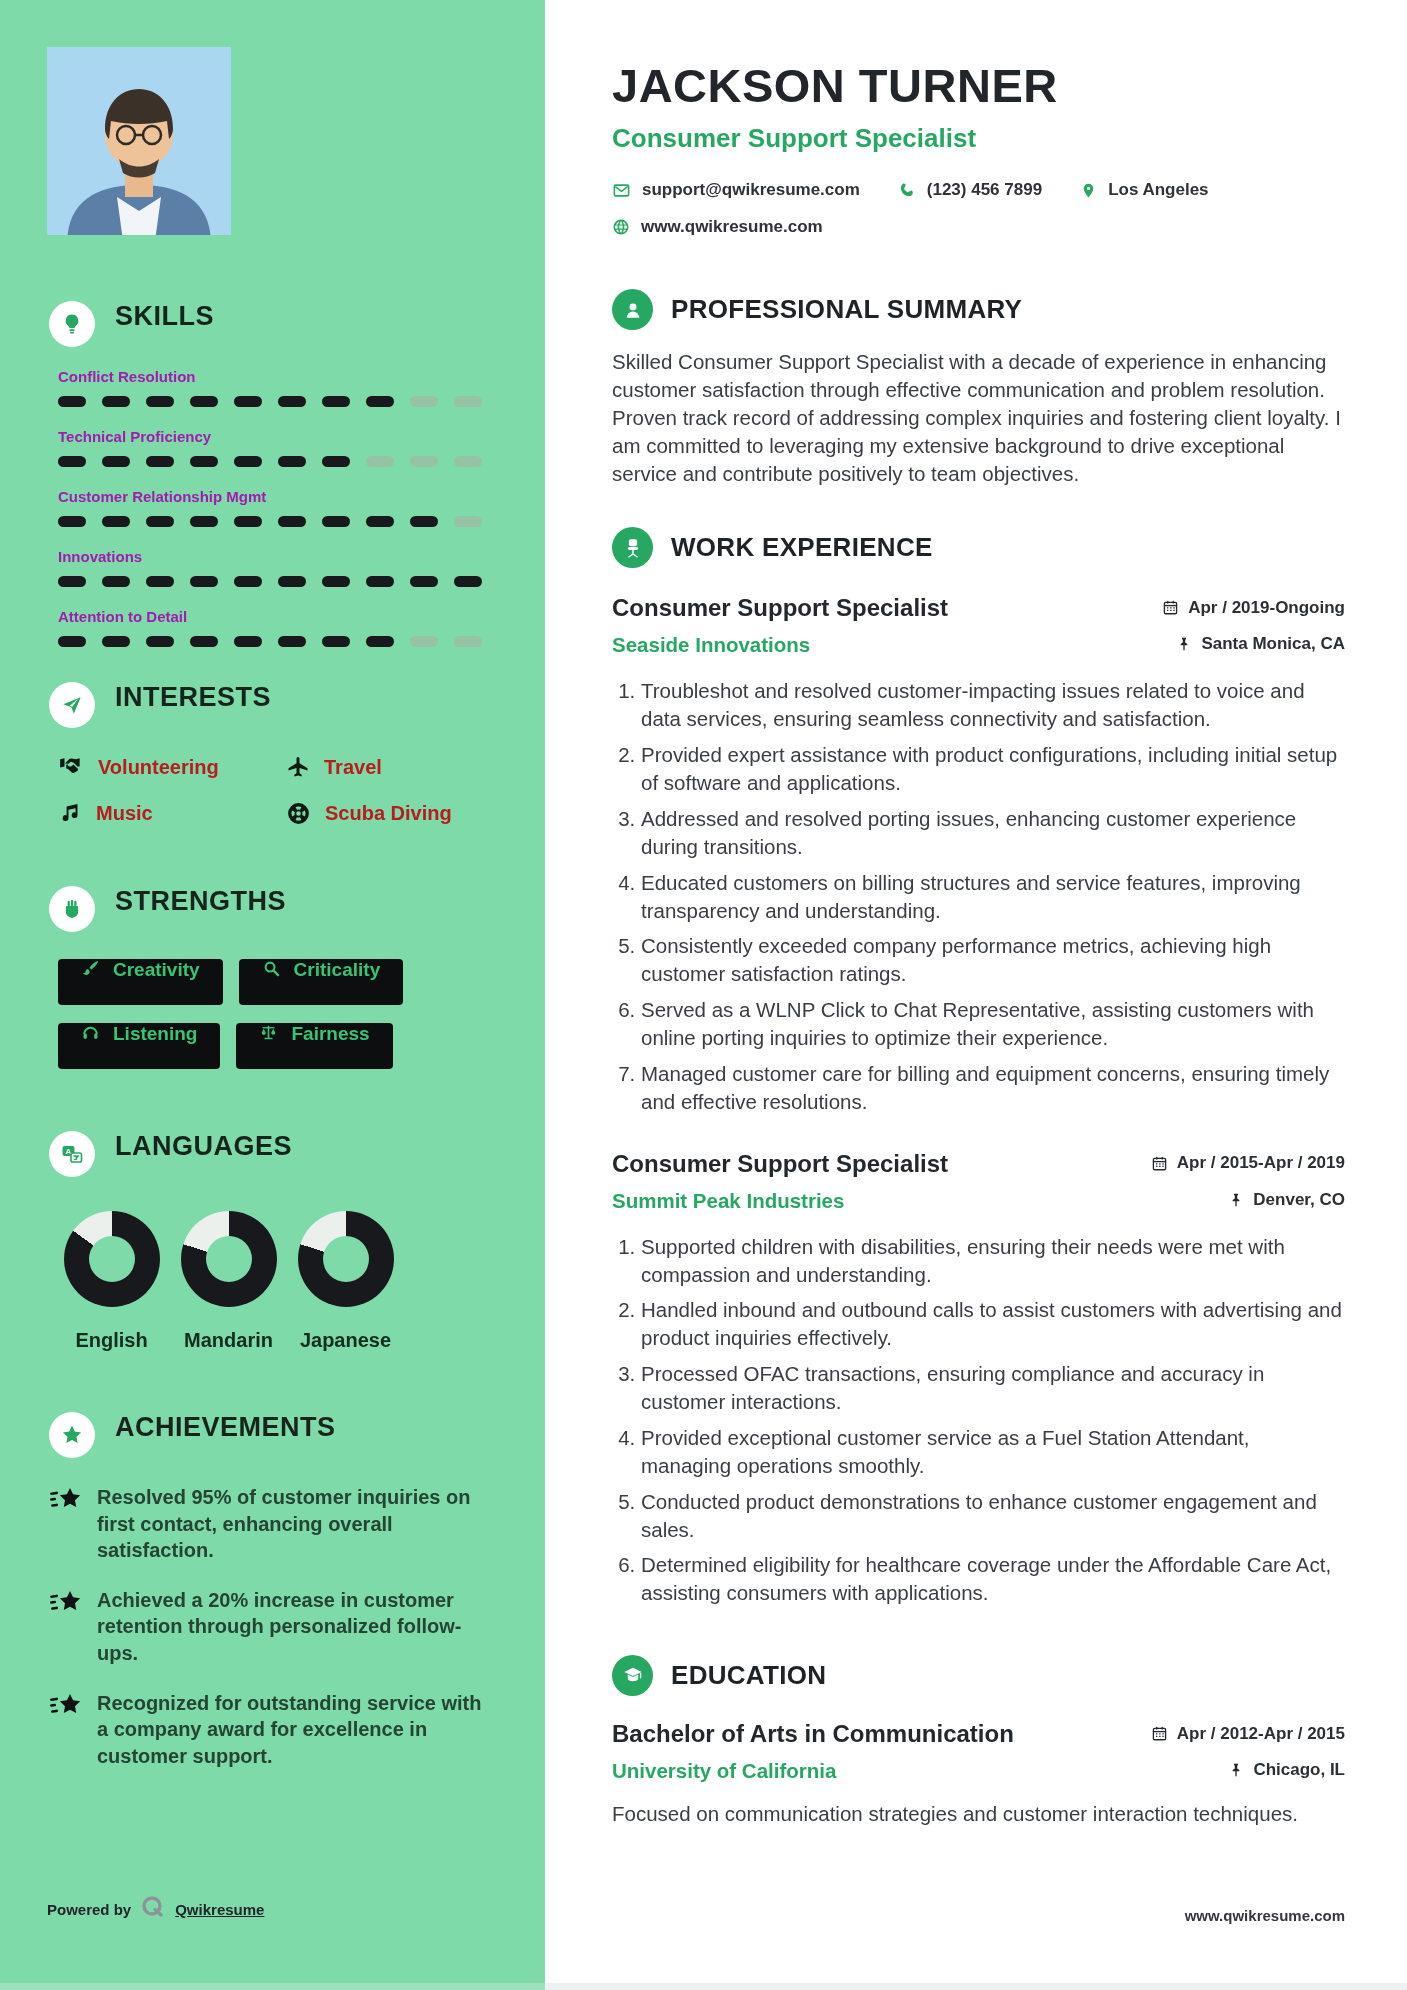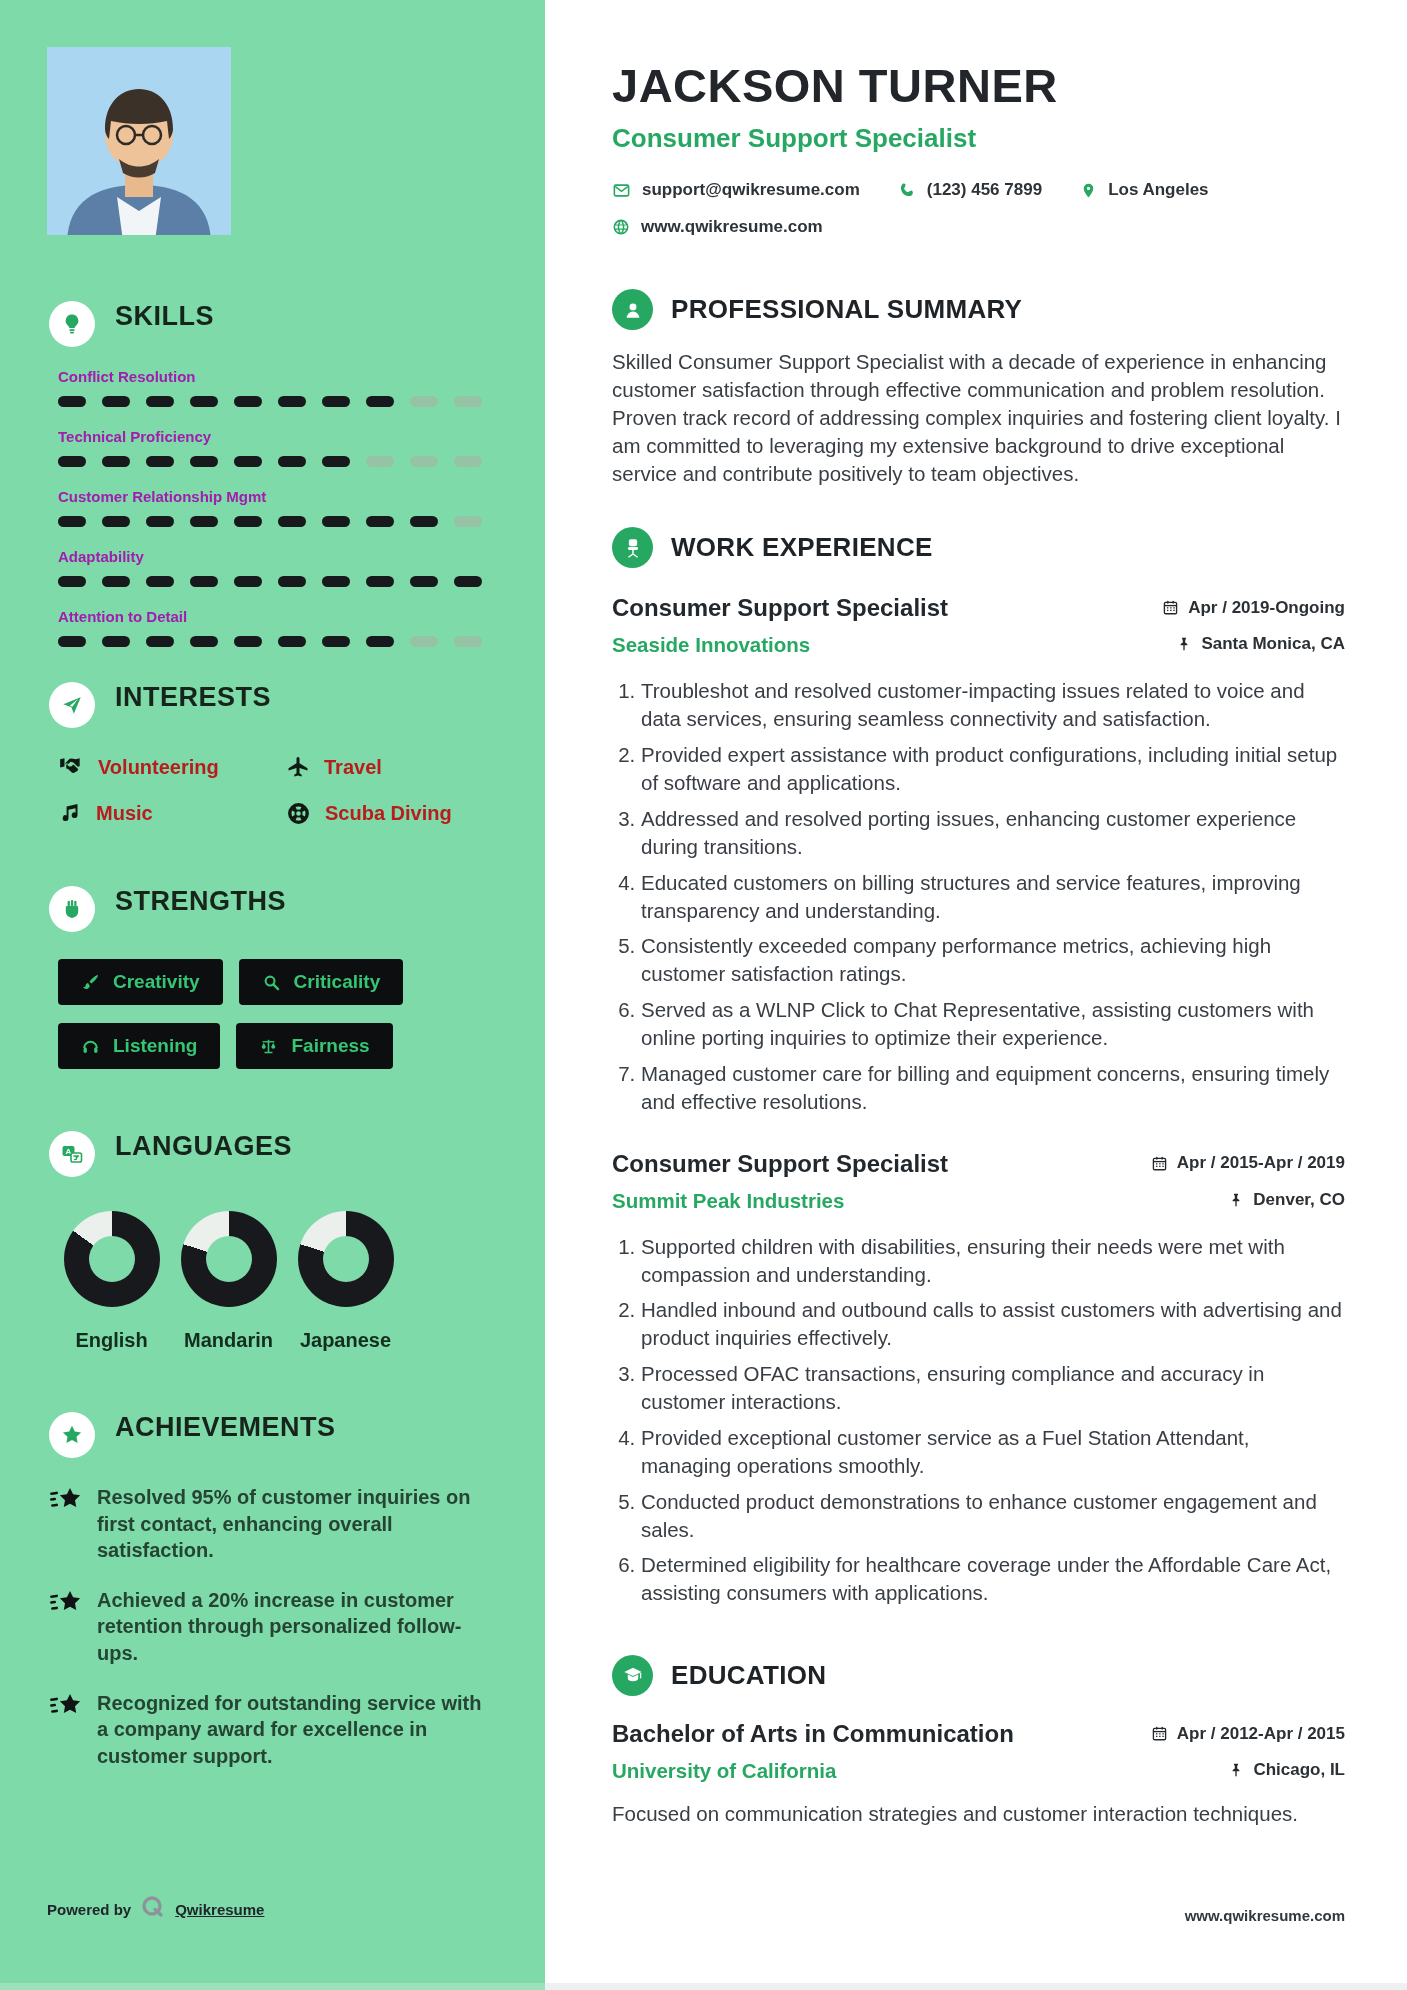--- a/index.html
+++ b/index.html
@@ -23,21 +23,21 @@
   .dash { width:28px; height:11px; border-radius:6px; background:var(--dash-off,#96c3a5); }
   .dash.on { background:var(--ink,#17191c); }
 
   .interests { margin-top:35px; }
   .int-grid { margin:26px 0 0 11px; display:grid; grid-template-columns:228px 1fr; row-gap:21px; }
   .int-item { display:flex; align-items:center; gap:14px; font-size:20px; font-weight:600; color:#b91c1c; }
   .int-item .ic { color:#0f1a13; display:flex; }
 
   .strengths { margin-top:60px; }
   .pill-wrap { margin:27px 0 0 11px; display:flex; flex-wrap:wrap; gap:18px 16px; width:436px; }
-  .pill { display:inline-flex; align-items:center; gap:13px; height:46px; padding:0 23px; border:none; border-radius:4px; background:var(--button-bg,#0c0e0f); color:var(--accent-bright,#35c573); font-family:inherit; font-size:19px; font-weight:600; cursor:pointer; }
+  .pill { display:inline-flex; align-items:flex-start; gap:13px; height:46px; padding:0 23px; border:none; border-radius:4px; background:var(--button-bg,#0c0e0f); color:var(--accent-bright,#35c573); font-family:inherit; font-size:19px; font-weight:600; cursor:pointer; }
   .pill .ic { display:flex; }
 
   .languages { margin-top:62px; }
   .lang-row { margin:34px 0 0 6px; display:flex; }
   .lang-col { width:117px; display:flex; flex-direction:column; align-items:center; }
   .donut { width:96px; height:96px; border-radius:50%; position:relative; }
   .donut::after { content:""; position:absolute; left:25px; top:25px; width:46px; height:46px; border-radius:50%; background:var(--sidebar-bg,#7edaa8); }
   .lang-label { margin-top:22px; font-size:20px; font-weight:600; color:#132d1f; }
 
   .achievements { margin-top:60px; }
@@ -159,21 +159,21 @@
             <span class="dash on"></span>
             <span class="dash on"></span>
             <span class="dash on"></span>
             <span class="dash on"></span>
             <span class="dash on"></span>
             <span class="dash on"></span>
             <span class="dash"></span>
           </div>
       </div>
       <div class="skill">
-        <div class="skill-label">Adaptability</div>
+        <div class="skill-label">Innovations</div>
         <div class="dash-bar">
             <span class="dash on"></span>
             <span class="dash on"></span>
             <span class="dash on"></span>
             <span class="dash on"></span>
             <span class="dash on"></span>
             <span class="dash on"></span>
             <span class="dash on"></span>
             <span class="dash on"></span>
             <span class="dash on"></span>

